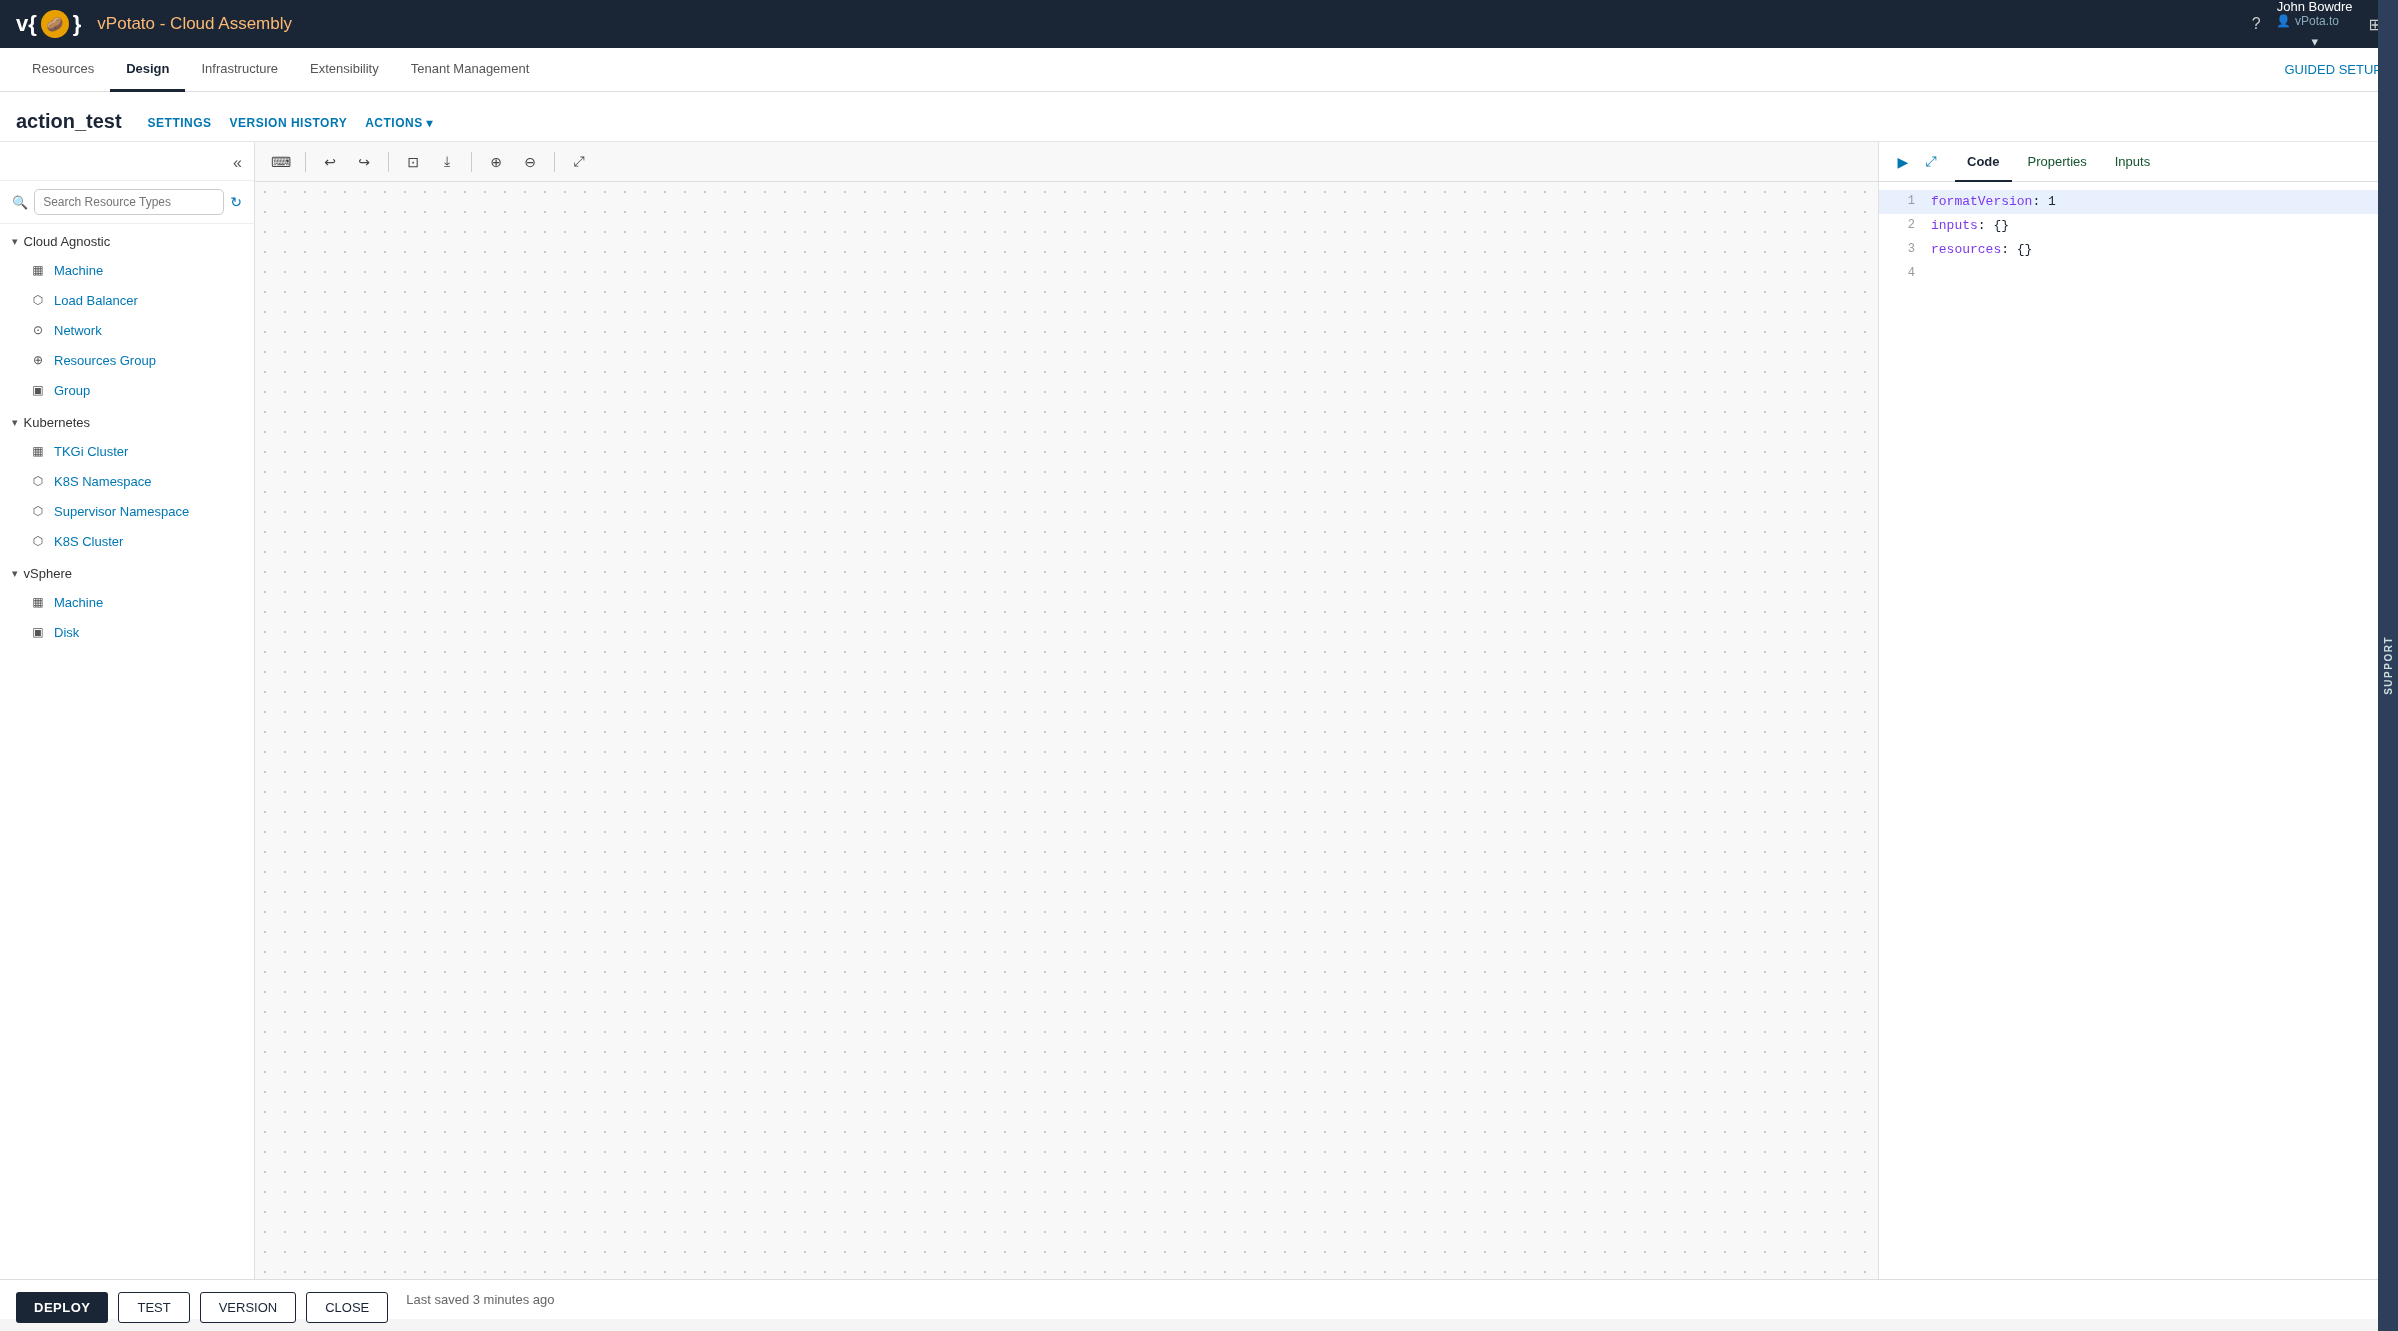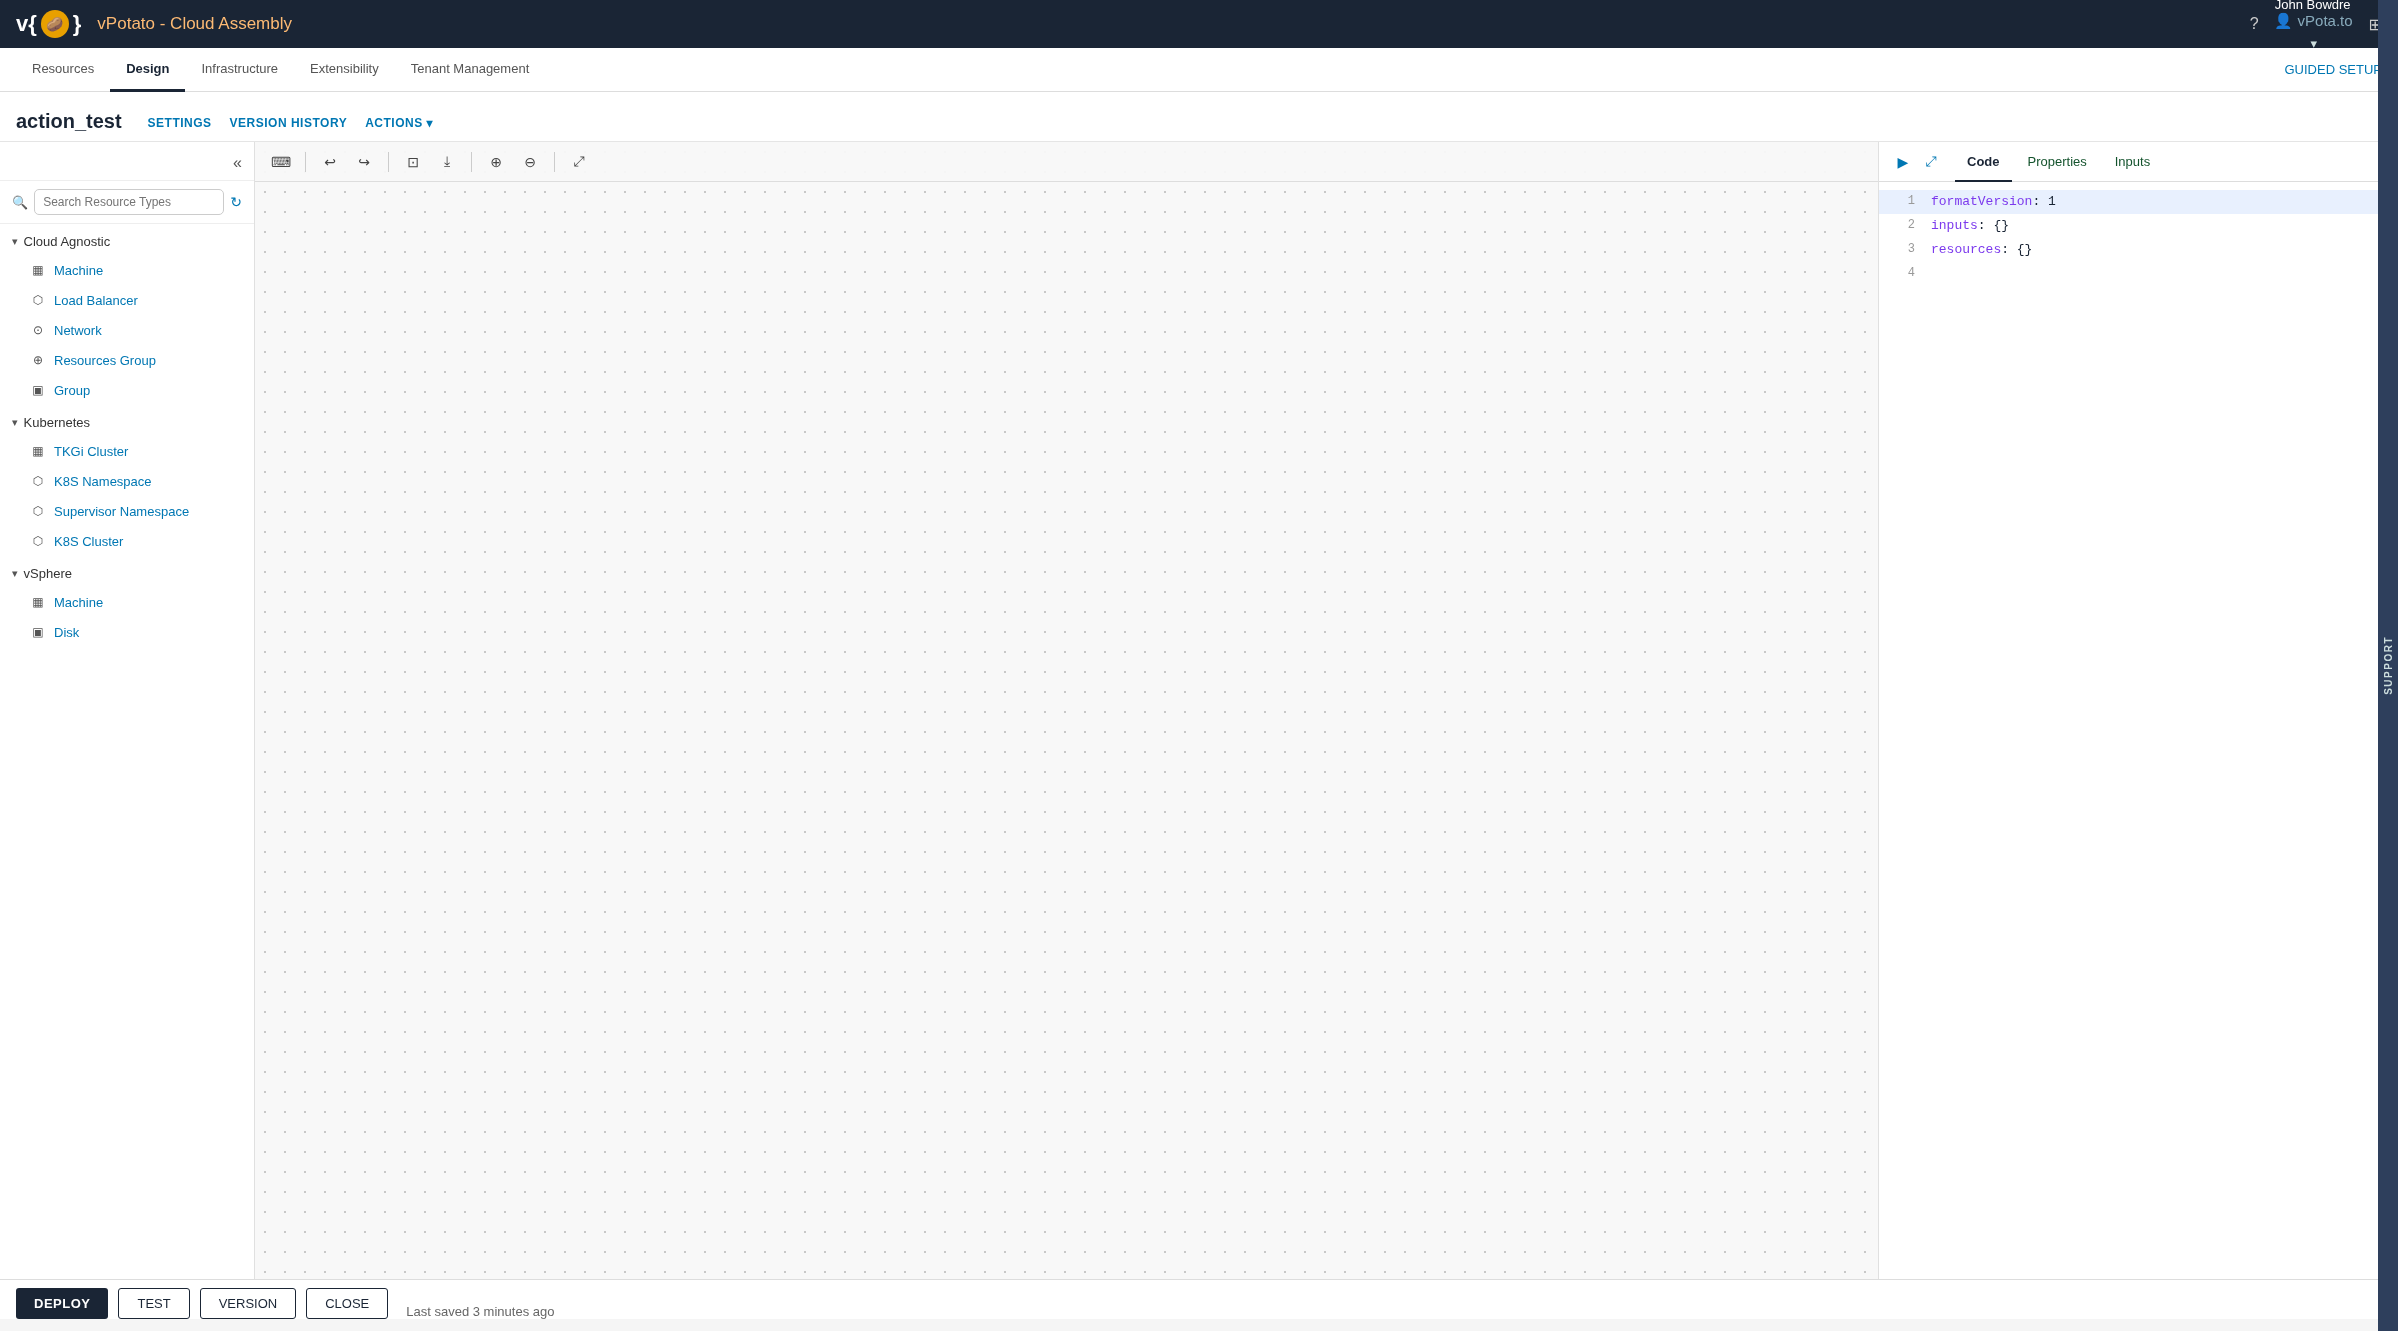--- a/index.html
+++ b/index.html
@@ -15,21 +15,21 @@
       padding: 0 16px;
       justify-content: space-between;
     }
     .top-bar-left { display: flex; align-items: center; gap: 16px; }
     .logo { display: flex; align-items: center; gap: 4px; font-size: 22px; font-weight: bold; color: #fff; }
     .logo-icon { background: #e8a000; border-radius: 50%; width: 28px; height: 28px; display: inline-flex; align-items: center; justify-content: center; font-size: 14px; }
     .app-title { font-size: 17px; color: #fdba74; }
     .top-bar-right { display: flex; align-items: center; gap: 16px; }
     .user-info { display: flex; align-items: center; gap: 6px; font-size: 13px; color: #cdd; flex-direction: column; }
     .user-name { color: #fff; font-weight: 500; }
-    .user-tenant { color: #8ab; font-size: 15px; }
+    .user-tenant { color: #8ab; font-size: 12px; }
     .help-icon, .grid-icon { color: #ccc; cursor: pointer; font-size: 16px; }
 
     
     .nav-tabs {
       background: #fff;
       border-bottom: 1px solid #ddd;
       display: flex;
       align-items: center;
       padding: 0 16px;
       height: 44px;
@@ -222,22 +222,22 @@
     .line-num { color: #999; width: 24px; text-align: right; margin-right: 16px; user-select: none; font-size: 12px; }
     .line-content { color: #1a2535; white-space: pre; }
     .line-key { color: #7c3aed; }
 
     
     .bottom-bar {
       height: 40px;
       background: #fff;
       border-top: 1px solid #ddd;
       display: flex;
-      align-items: flex-end;
-      padding: 0 16px;
+      align-items: flex-start;
+      padding: 12px 16px;
       gap: 10px;
     }
     .btn-deploy {
       background: #1a2535;
       color: #fff;
       border: none;
       padding: 8px 18px;
       font-size: 13px;
       font-weight: 600;
       border-radius: 3px;

